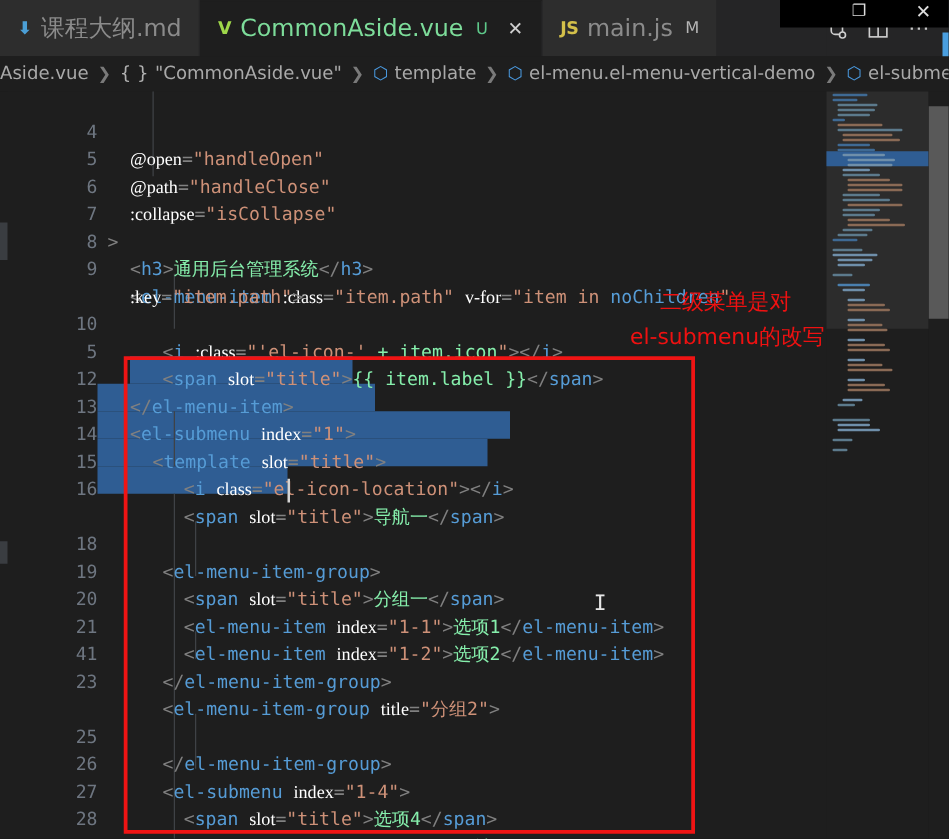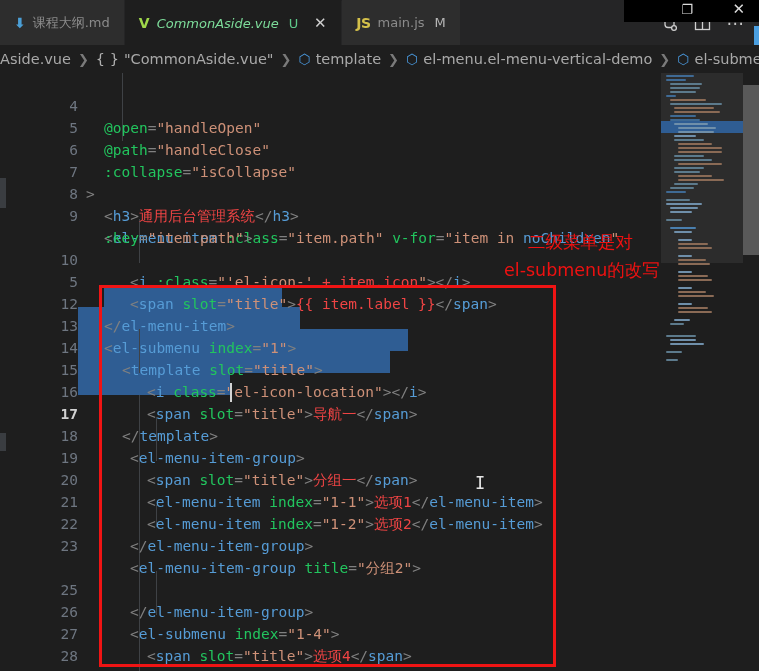--- a/index.html
+++ b/index.html
@@ -9,22 +9,22 @@
     -webkit-font-smoothing:antialiased;
   }
   #app{position:absolute;inset:0;background:#1e1e1e;}
 
   
   .tabbar{position:absolute;left:0;top:0;width:759px;height:45px;background:#252526;display:flex;align-items:stretch;}
   .tab{display:flex;align-items:center;gap:7px;padding:0 14px;height:45px;box-sizing:border-box;
        font-size:15px;color:#8b8b8b;border-right:1px solid #252526;background:#2d2d2d;white-space:nowrap;}
   .tab.active{background:#1e1e1e;color:#e7e7e7;border-top:1px solid #1e1e1e;}
   .tab .ficon{font-size:14px;font-weight:bold;line-height:1;display:inline-block;}
-  .tab .tlabel{font-size:13px;}
-  .tab.active .tlabel{color:#7ddc9a;font-style:italic;}
+  .tab .tlabel{font-size:19px;}
+  .tab.active .tlabel{color:#7ddc9a;}
   .tab .badge{font-size:13px;margin-left:3px;}
   .tab .closeb{margin-left:8px;font-size:15px;color:#cfcfcf;width:14px;text-align:center;}
   .md-arrow{color:#4b9fd6;font-size:15px;}
   .vue-v{color:#9fd84a;font-size:14px;}
   .js-ic{color:#d4c04a;font-size:11px;font-weight:bold;letter-spacing:-0.5px;}
   .tabfill{flex:1;background:#252526;}
   .tabactions{display:flex;align-items:center;gap:16px;padding-right:14px;background:#252526;}
   .tabactions .ta{color:#c8c8c8;display:flex;align-items:center;}
   .winstrip{position:absolute;right:0;top:0;width:135px;height:22px;background:#000;z-index:6;}
   .winstrip .wbtn{position:absolute;top:2px;color:#ddd;font-size:13px;}
@@ -58,23 +58,23 @@
 
   
   .sel{position:absolute;background:#2f5d93;}
 
   
   .caret{position:absolute;width:1.5px;background:#d4d4d4;}
 
   
   .t-tag{color:#569cd6;}
   .t-punct{color:#808080;}
-  .t-attr{color:#22c55e;}
+  .t-attr{color:#ffffff;font-family:Liberation Serif, serif;}
   .t-str{color:#ce9178;}
-  .t-txt{color:#ef4444;}
+  .t-txt{color:#86efac;}
   .t-kw{color:#569cd6;}
 
   
   .minimap{position:absolute;left:661px;top:73px;width:82px;height:598px;background:#1e1e1e;overflow:hidden;}
   .mm-line{position:absolute;height:2px;border-radius:1px;}
   .mm-sel{position:absolute;left:0;width:82px;background:#2f5d93;}
   .mm-slider{position:absolute;left:0;top:0;width:82px;height:188px;background:rgba(121,121,121,0.16);}
 
   
   .vscroll{position:absolute;left:743px;top:73px;width:16px;height:598px;background:#1e1e1e;}
@@ -252,24 +252,20 @@
       <div class="row" style="top:264px;">
         <span class="ln">15</span>
         <span class="code" style="left:147px;"><span class="t-punct">&lt;</span><span class="t-tag">i</span> <span class="t-attr">class</span><span class="t-punct">=</span><span class="t-str">"el-icon-location"</span><span class="t-punct">&gt;&lt;/</span><span class="t-tag">i</span><span class="t-punct">&gt;</span></span>
       </div>
 
       <div class="row" style="top:286px;">
         <span class="ln">16</span>
         <span class="code" style="left:147px;"><span class="t-punct">&lt;</span><span class="t-tag">span</span> <span class="t-attr">slot</span><span class="t-punct">=</span><span class="t-str">"title"</span><span class="t-punct">&gt;</span><span class="t-txt">导航一</span><span class="t-punct">&lt;/</span><span class="t-tag">span</span><span class="t-punct">&gt;</span></span>
       </div>
 
-      <div class="row" style="top:308px;">
-        <span class="ln cur">17</span>
-        <span class="code" style="left:122px;"><span class="t-punct">&lt;/</span><span class="t-tag">template</span><span class="t-punct">&gt;</span></span>
-      </div>
       <div class="caret" style="left:230px;top:310px;height:19px;"></div>
 
       <div class="row" style="top:330px;">
         <span class="ln">18</span>
         <span class="code" style="left:130px;"><span class="t-punct">&lt;</span><span class="t-tag">el-menu-item-group</span><span class="t-punct">&gt;</span></span>
       </div>
 
       <div class="row" style="top:352px;">
         <span class="ln">19</span>
         <span class="code" style="left:147px;"><span class="t-punct">&lt;</span><span class="t-tag">span</span> <span class="t-attr">slot</span><span class="t-punct">=</span><span class="t-str">"title"</span><span class="t-punct">&gt;</span><span class="t-txt">分组一</span><span class="t-punct">&lt;/</span><span class="t-tag">span</span><span class="t-punct">&gt;</span></span>
@@ -279,21 +275,21 @@
         <span class="ln">20</span>
         <span class="code" style="left:147px;"><span class="t-punct">&lt;</span><span class="t-tag">el-menu-item</span> <span class="t-attr">index</span><span class="t-punct">=</span><span class="t-str">"1-1"</span><span class="t-punct">&gt;</span><span class="t-txt">选项1</span><span class="t-punct">&lt;/</span><span class="t-tag">el-menu-item</span><span class="t-punct">&gt;</span></span>
       </div>
 
       <div class="row" style="top:396px;">
         <span class="ln">21</span>
         <span class="code" style="left:147px;"><span class="t-punct">&lt;</span><span class="t-tag">el-menu-item</span> <span class="t-attr">index</span><span class="t-punct">=</span><span class="t-str">"1-2"</span><span class="t-punct">&gt;</span><span class="t-txt">选项2</span><span class="t-punct">&lt;/</span><span class="t-tag">el-menu-item</span><span class="t-punct">&gt;</span></span>
       </div>
 
       <div class="row" style="top:418px;">
-        <span class="ln">22</span>
+        <span class="ln">41</span>
         <span class="code" style="left:130px;"><span class="t-punct">&lt;/</span><span class="t-tag">el-menu-item-group</span><span class="t-punct">&gt;</span></span>
       </div>
 
       <div class="row" style="top:440px;">
         <span class="ln">23</span>
         <span class="code" style="left:130px;"><span class="t-punct">&lt;</span><span class="t-tag">el-menu-item-group</span> <span class="t-attr">title</span><span class="t-punct">=</span><span class="t-str">"分组2"</span><span class="t-punct">&gt;</span></span>
       </div>
 
 
       <div class="row" style="top:484px;">

